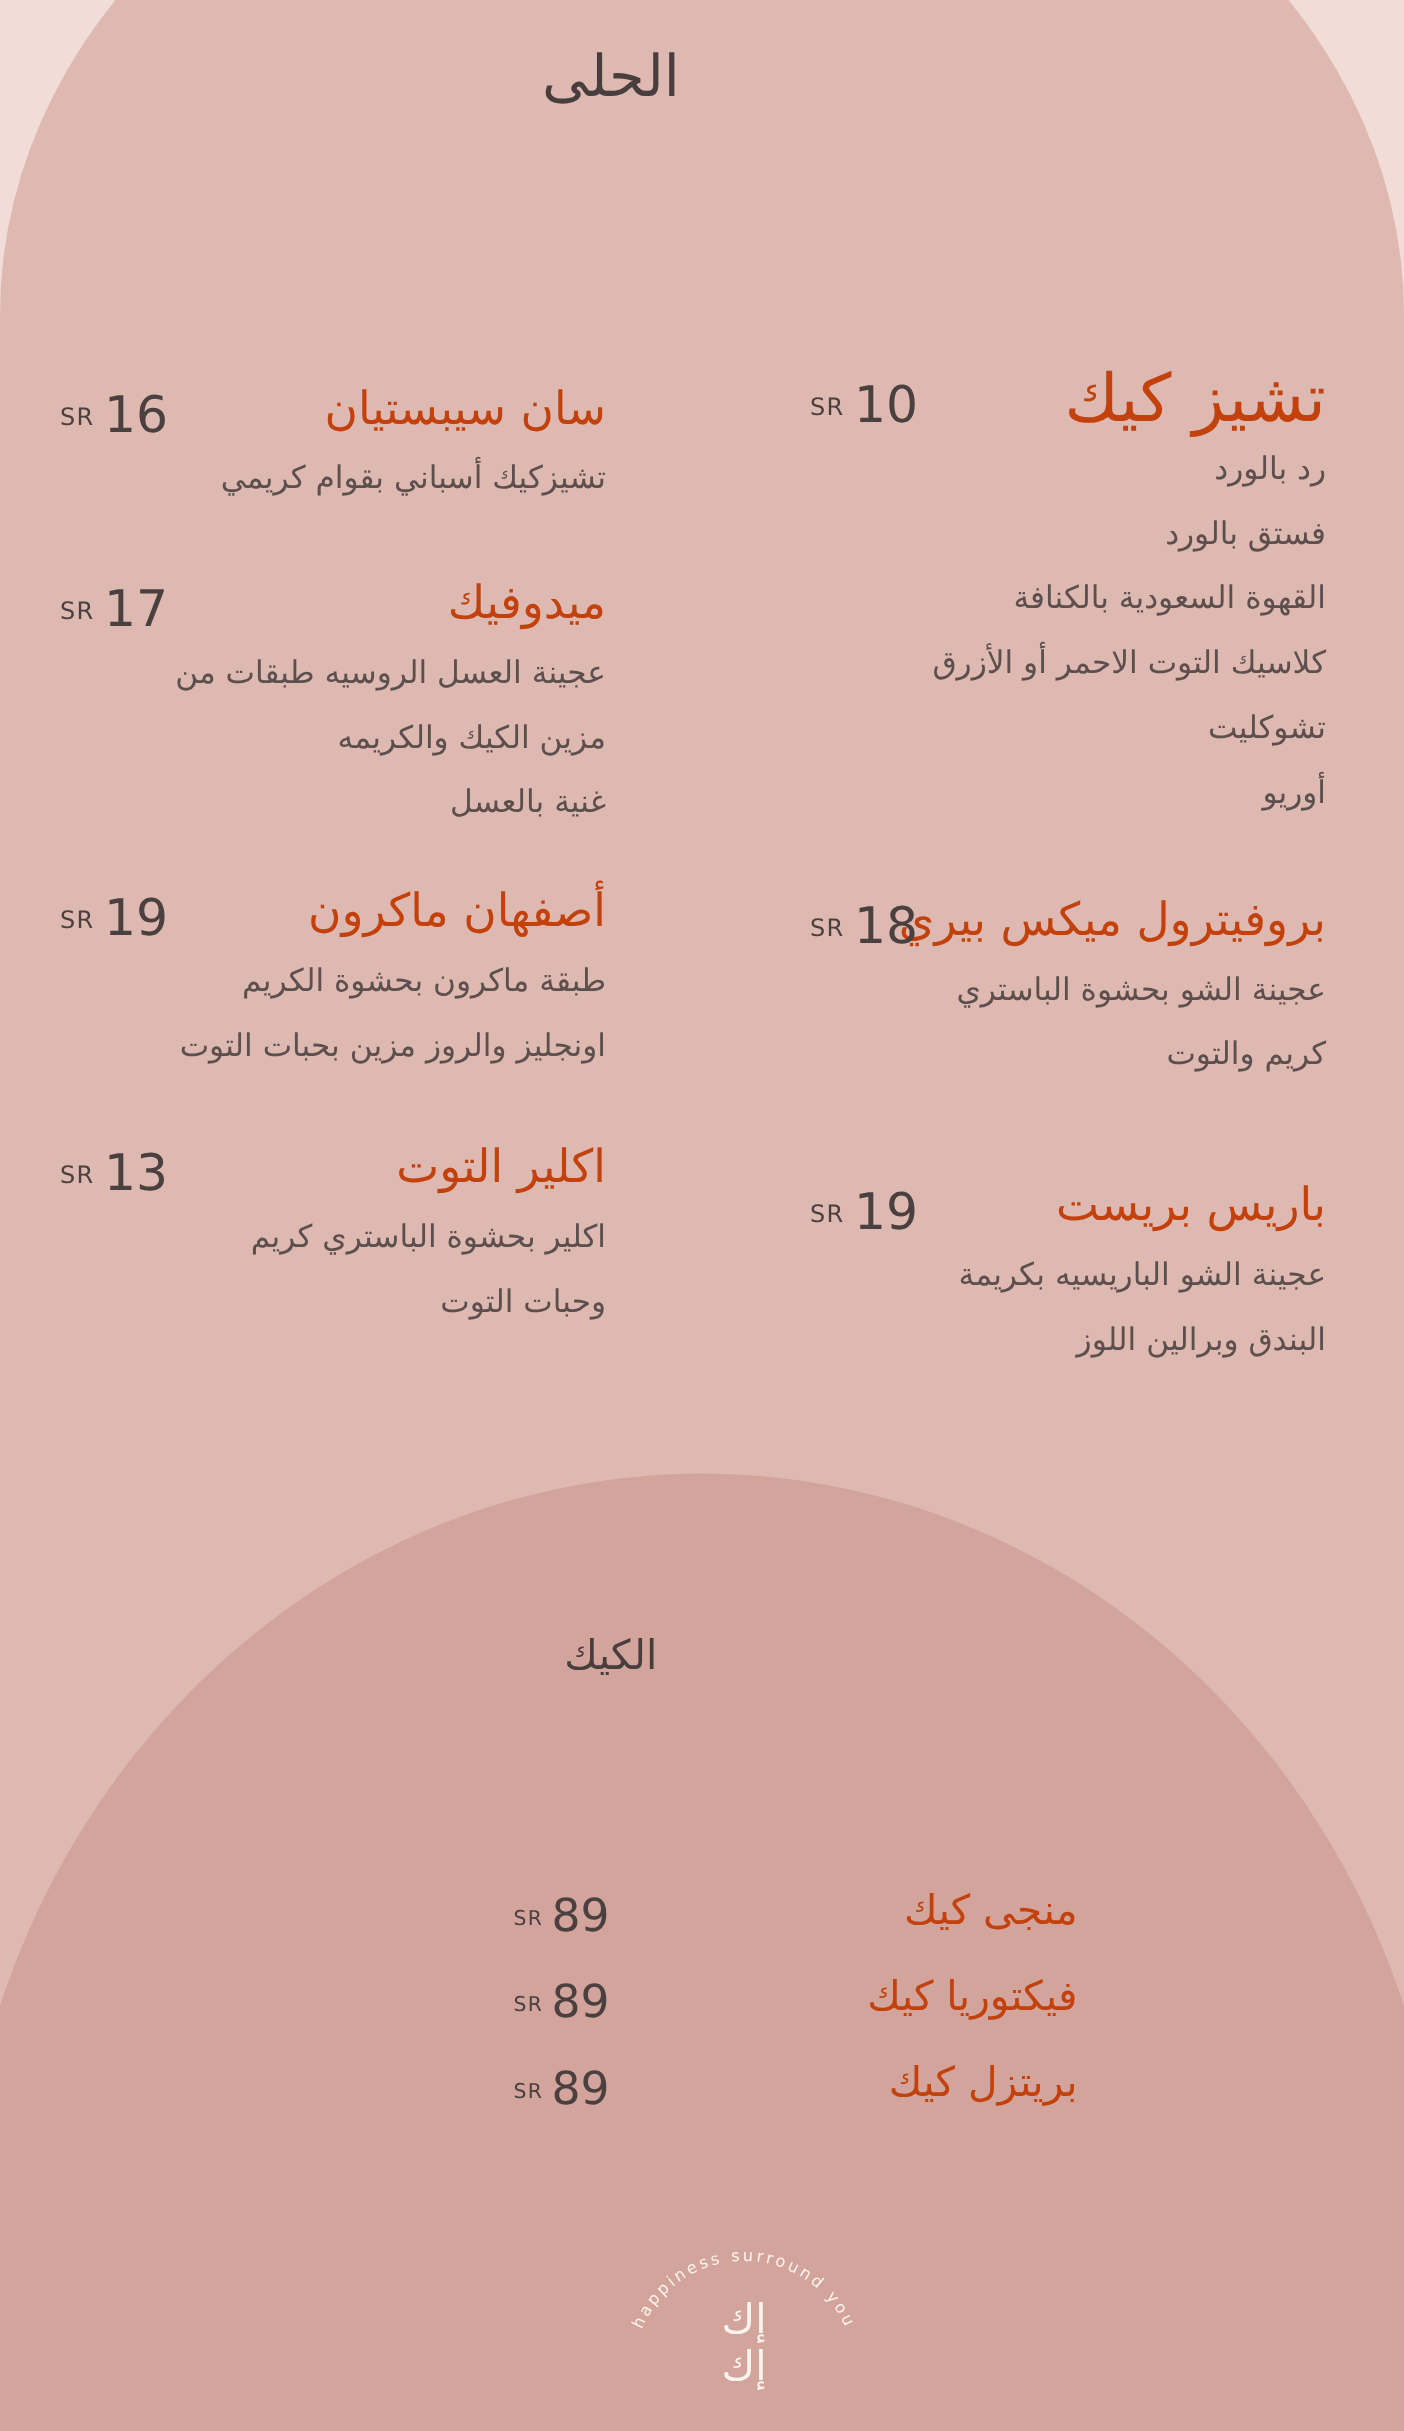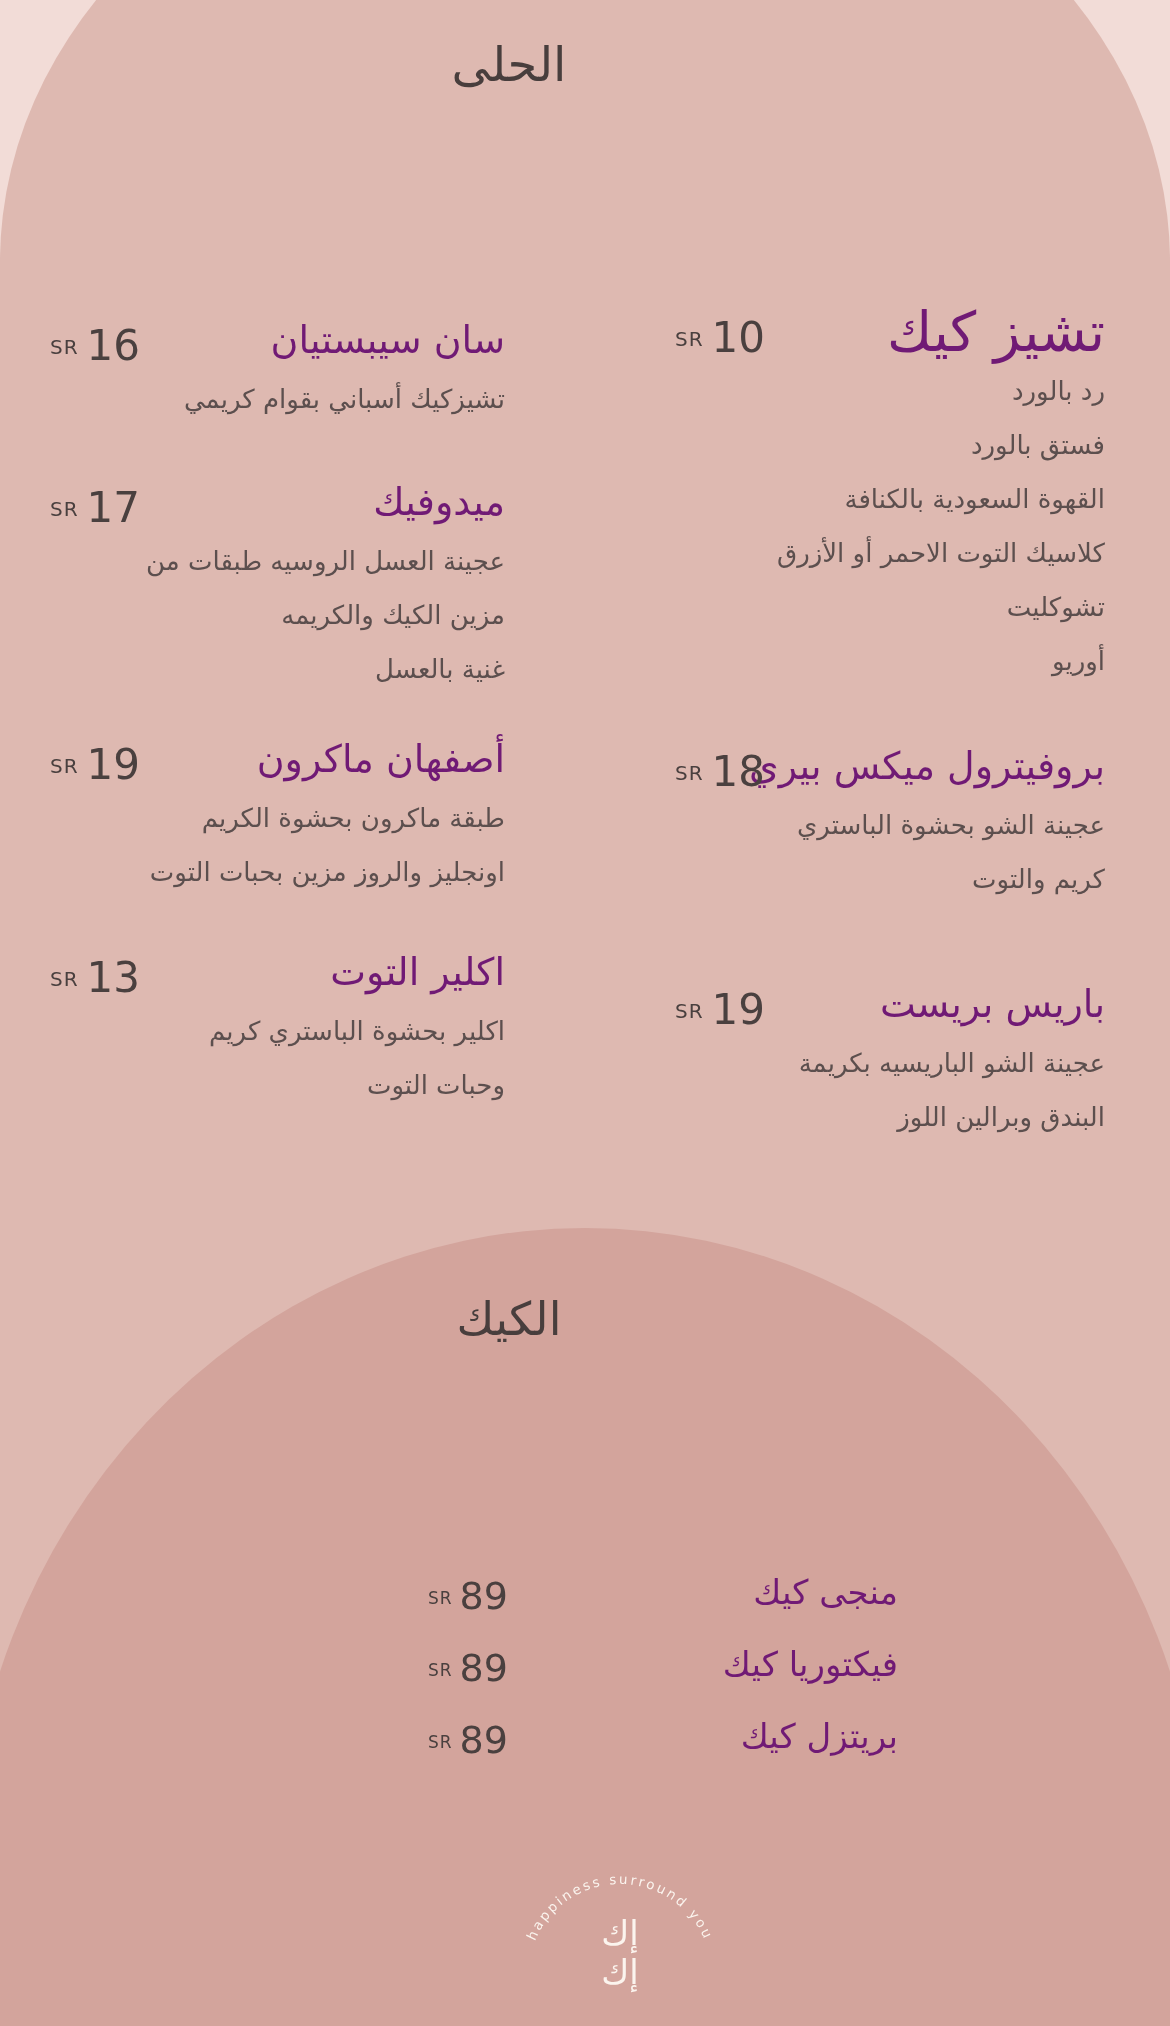--- a/index.html
+++ b/index.html
@@ -16,26 +16,26 @@
   .dome2{
     position:absolute;left:-35px;top:1228px;width:1240px;height:798px;
     background:#d3a49c;
     border-radius:620px 620px 0 0 / 663px 663px 0 0;
   }
   .sec-title{
     position:absolute;left:0;width:1018px;text-align:center;
     color:#483e3d;font-size:48px;letter-spacing:0;
   }
   #title-desserts{top:36px;}
-  #title-cakes{top:1292px;font-size:46px;}
+  #title-cakes{top:1360px;font-size:34px;}
   .d-item{position:absolute;direction:rtl;}
   .rc{left:620px;width:485px;}
   .lc{left:40px;width:465px;}
   .head{position:relative;text-align:right;line-height:52px;height:52px;}
-  .name{font-size:38px;color:#701a75;}
+  .name{font-size:38px;color:#c2410c;}
   .name.big{font-size:55px;}
   .price{
     position:absolute;top:6px;direction:ltr;color:#4a403f;white-space:nowrap;text-align:right;
   }
   .rc .price{left:55px;}
   .lc .price{left:10px;}
   .price .sr{font-size:20px;letter-spacing:1px;vertical-align:6px;}
   .price .num{font-size:42px;margin-left:8px;}
   .desc{margin-top:6px;}
   .desc div{

